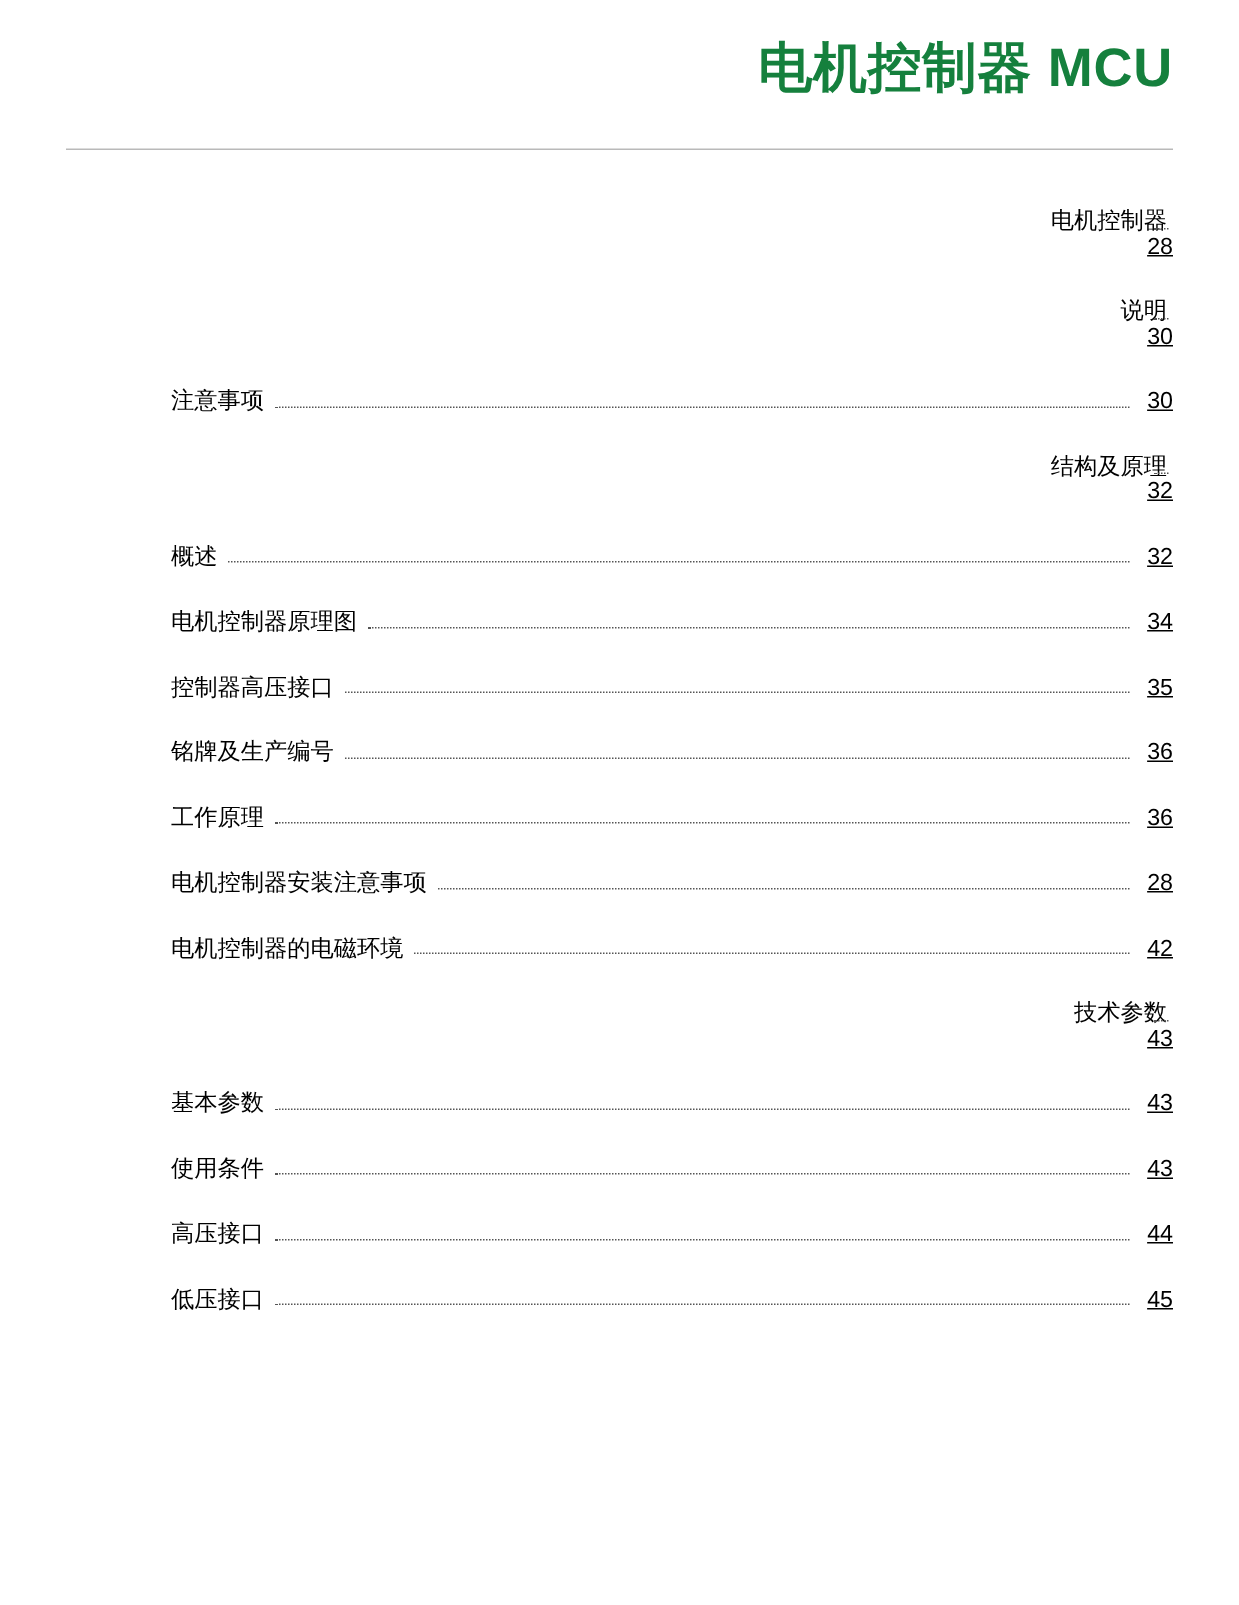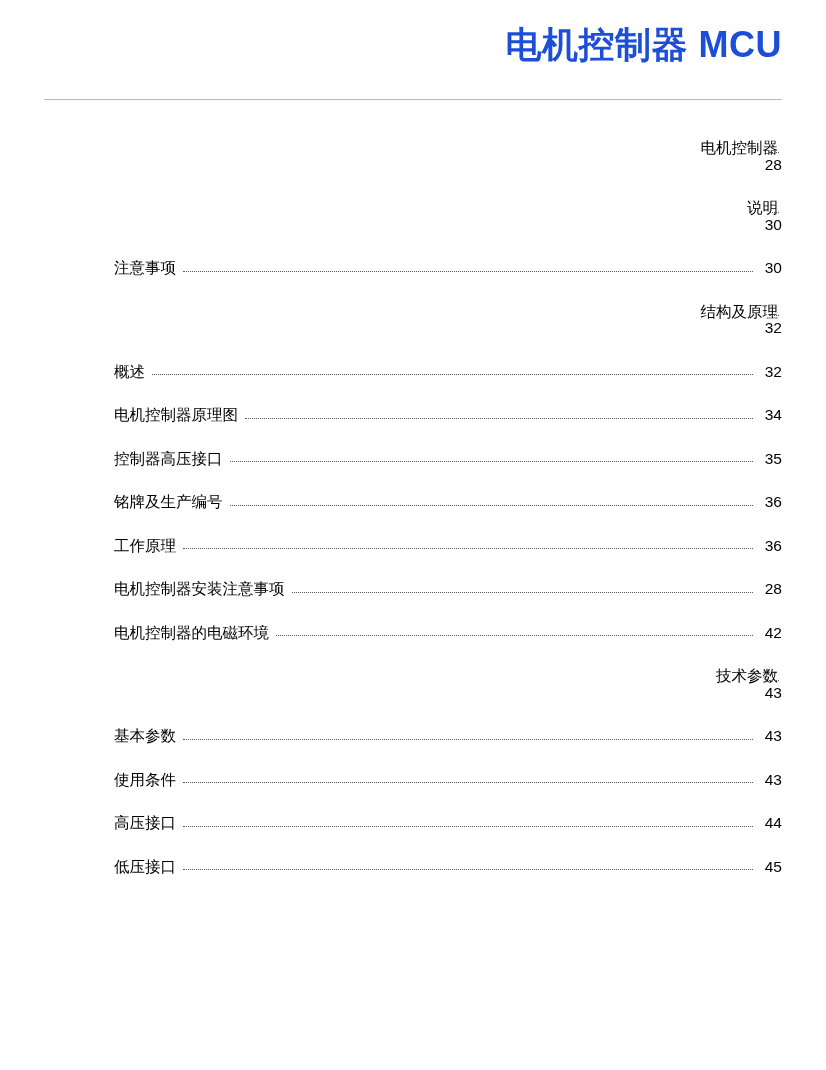--- a/index.html
+++ b/index.html
@@ -21,21 +21,21 @@
     padding: 0;
     position: relative;
   }
   .doc-title {
     text-align: right;
     font-size: 36px;
     font-weight: bold;
     letter-spacing: 0.5px;
     padding: 22px 44px 0 0;
     line-height: 1.25;
-    color: #1d4ed8;
+    color: #15803d;
   }
   .title-rule {
     border: 0;
     border-top: 1px solid #b9b9b9;
     margin: 32px 44px 0 44px;
   }
   .toc {
     margin: 26px 44px 0 44px;
   }
   .toc-entry {
@@ -56,20 +56,21 @@
     height: 0;
     transform: translateY(-4px);
     margin: 0 3px;
     min-width: 10px;
   }
   .toc-entry .page-num {
     flex: 0 0 auto;
     padding-left: 4px;
     text-align: right;
     min-width: 22px;
+    text-decoration: underline;
   }
   .lvl-1 { margin-left: 0px; flex-direction: column; }
   .lvl-2 { margin-left: 30px; flex-direction: column; }
   .lvl-3 { margin-left: 70px; justify-content: space-between; }
 </style>
 </head>
 <body>
 
 <div class="page">
 

